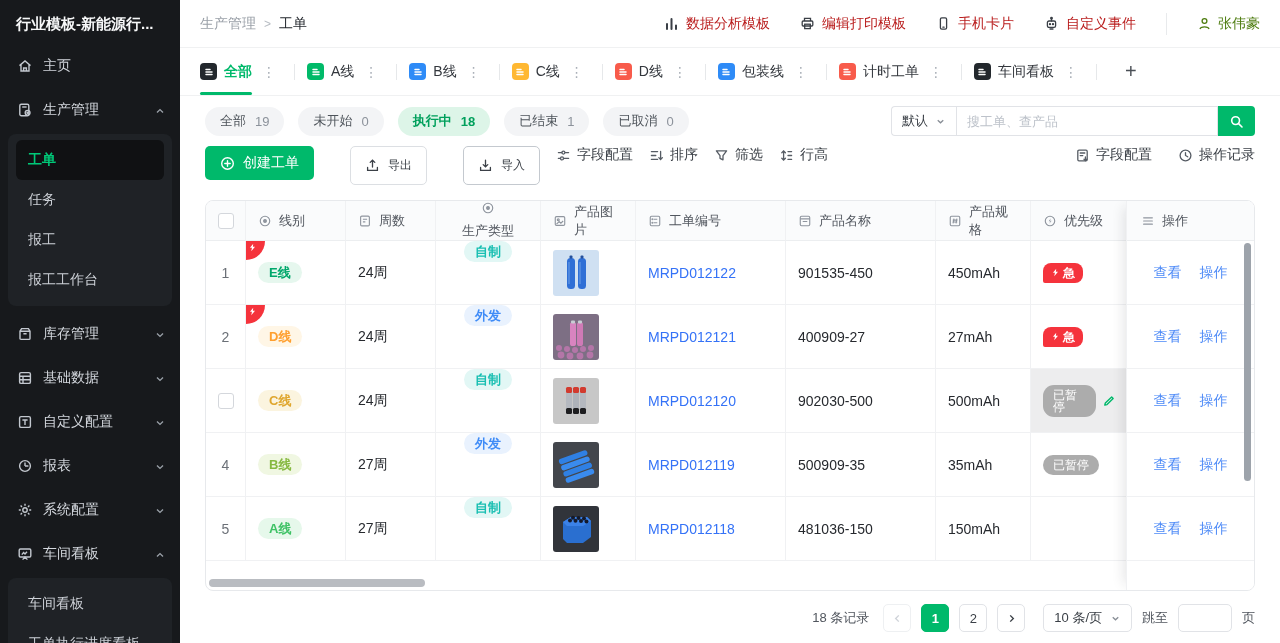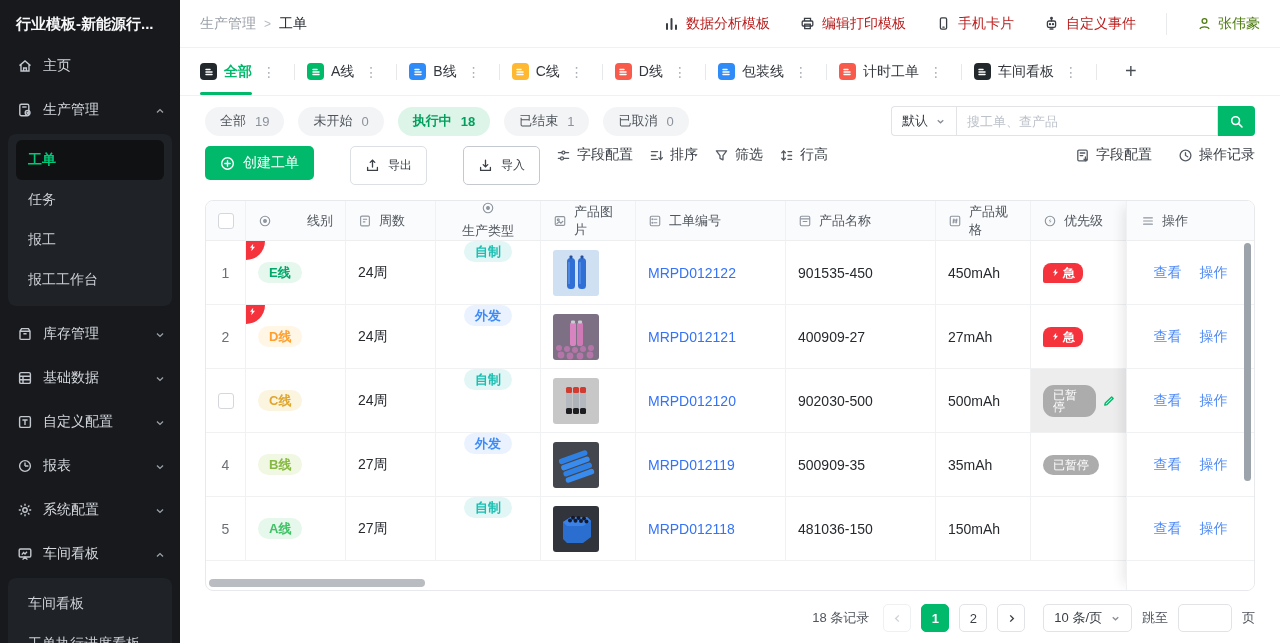--- a/index.html
+++ b/index.html
@@ -85,21 +85,21 @@
     border:1px solid #e7e9ec; border-radius:8px; overflow:hidden; background:#fff; }
   .t-scroll { width:923px; }
   .thead { display:flex; height:40px; background:#fafbfc; }
   .th { display:flex; align-items:center; gap:7px; padding:0 12px; font-size:13px; color:#51565e;
     border-right:1px solid #f0f1f3; border-bottom:1px solid #eceef0; cursor:pointer; }
   .th svg { color:#8f959e; flex-shrink:0; }
   .trow { display:flex; height:64px; }
   .td { display:flex; align-items:center; padding:0 12px; font-size:14px; color:#26292e;
     border-right:1px solid #f0f1f3; border-bottom:1px solid #f0f1f3; position:relative; }
   .col-check { width:40px; justify-content:center; padding:0; color:#6b7077; }
-  .col-line  { width:100px;justify-content:space-between; }
+  .col-line  { width:100px; }
   .col-weeks { width:90px; }
   .col-type  { width:105px;flex-direction:column; }
   .col-img   { width:95px; }
   .col-order { width:150px; }
   .col-name  { width:150px; }
   .col-spec  { width:95px; }
   .col-prio  { width:96px; border-right:none; }
   .cb { width:16px; height:16px; border:1px solid #d4d7dc; border-radius:3px; background:#fff; cursor:pointer; }
   .pill { display:inline-flex; align-items:center; padding:4px 11px; border-radius:12px;
     font-size:13px; font-weight:700; line-height:1; }

